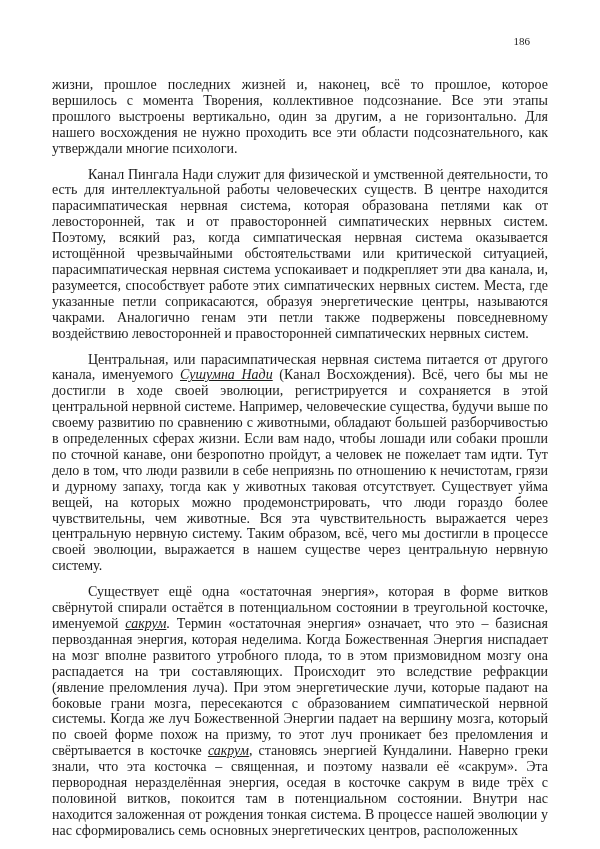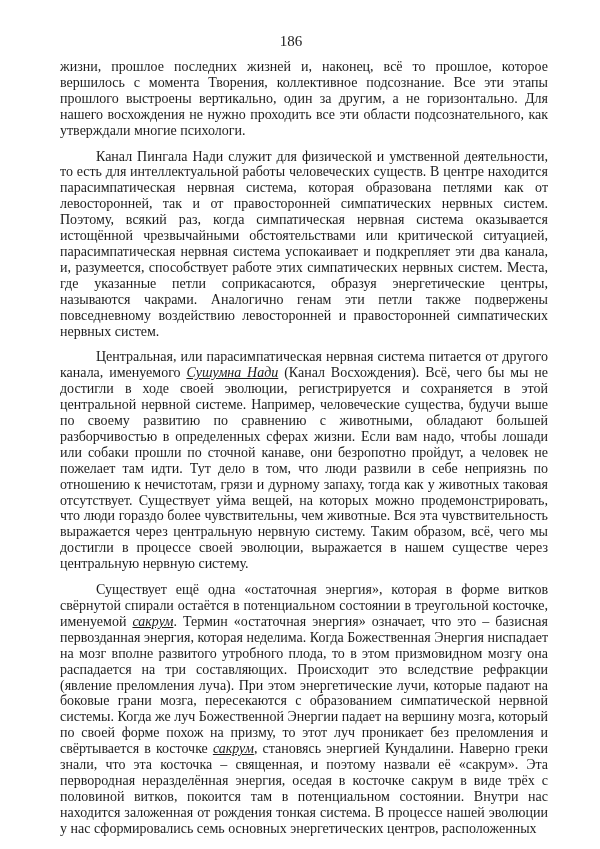--- a/index.html
+++ b/index.html
@@ -12,34 +12,34 @@
     width: 600px;
     height: 849px;
     box-sizing: border-box;
     background: #ffffff;
     padding: 33px 52px 0 52px;
     font-family: "Liberation Serif", "DejaVu Serif", serif;
     color: #1c1c1c;
     overflow: hidden;
   }
   .page-number {
-    text-align: center;
+    text-align: right;
     padding-right: 18px;
-    font-size: 15px;
+    font-size: 11px;
     line-height: 16px;
     height: 16px;
-    margin-bottom: 10px;
+    margin-bottom: 28px;
   }
   .body-text {
     font-size: 14px;
     line-height: 15.9px;
     text-align: justify;
   }
   .para {
-    margin: 0 0 10px 8px;
+    margin: 0 0 10px 0;
   }
   .para.indent {
     text-indent: 36px;
   }
   .italic {
     font-style: italic;
     text-decoration: underline;
   }
 </style>
 </head>

